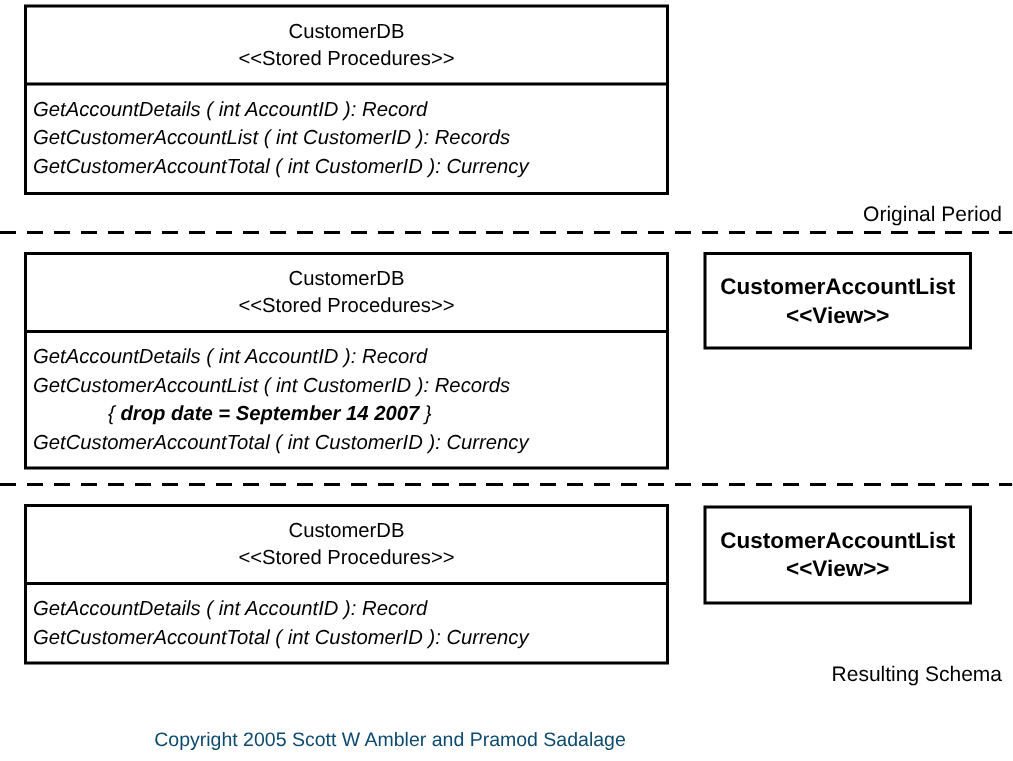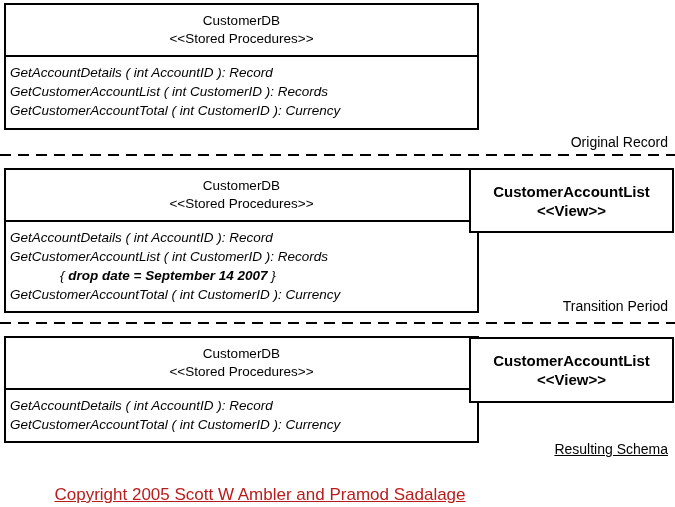--- a/index.html
+++ b/index.html
@@ -15,21 +15,21 @@
     font-family: "Liberation Sans", "DejaVu Sans", sans-serif;
     color: #000000;
     overflow: hidden;
   }
   .uml-box {
     position: absolute;
     box-sizing: border-box;
     border: 2px solid #000000;
     background: #ffffff;
   }
-  .db-box { left: 4px; width: 475px; }
+  .db-box { left: 16px; width: 430px; }
   .box-original   { top: 3px;   height: 127px; }
   .box-transition { top: 168px; height: 145px; }
   .box-resulting  { top: 336px; height: 107px; }
 
   .uml-header {
     box-sizing: border-box;
     height: 52px;
     border-bottom: 2px solid #000000;
     display: flex;
     flex-direction: column;
@@ -48,21 +48,21 @@
   }
   .annotation {
     padding-left: 50px;
   }
   .annotation .bold {
     font-weight: bold;
   }
 
   .view-box {
     left: 469px;
-    width: 205px;
+    width: 179px;
     display: flex;
     flex-direction: column;
     justify-content: center;
     align-items: center;
     text-align: center;
     font-weight: bold;
     font-size: 15px;
     line-height: 19px;
   }
   .view-transition { top: 168px; height: 65px; }
@@ -70,80 +70,78 @@
 
   .section-label {
     position: absolute;
     right: 7px;
     font-size: 14px;
     line-height: 15px;
     white-space: nowrap;
   }
   .label-original   { top: 135px; }
   .label-transition { top: 299px; }
-  .label-resulting  { top: 442px; text-decoration: underline; }
+  .label-resulting  { top: 442px; }
 
   .dashed-line {
     position: absolute;
     left: 0;
     width: 675px;
     height: 2px;
     background: repeating-linear-gradient(90deg, #000000 0 11px, transparent 11px 18px);
   }
   .dash-1 { top: 154px; }
   .dash-2 { top: 322px; }
 
   .copyright {
     position: absolute;
     top: 485px;
     left: 0;
     width: 520px;
     text-align: center;
-    font-size: 17px;
-    color: #b91c1c;
+    font-size: 13px;
+    color: #0c4a6e;
     white-space: nowrap;
-    text-decoration: underline;
   }
 </style>
 </head>
 <body>
 
 <div class="canvas">
 
   <div class="uml-box db-box box-original">
     <div class="uml-header">
       <div>CustomerDB</div>
       <div>&lt;&lt;Stored Procedures&gt;&gt;</div>
     </div>
     <div class="uml-body">
       <div class="op">GetAccountDetails ( int AccountID ): Record</div>
       <div class="op">GetCustomerAccountList ( int CustomerID ): Records</div>
       <div class="op">GetCustomerAccountTotal ( int CustomerID ): Currency</div>
     </div>
   </div>
-  <div class="section-label label-original">Original Record</div>
+  <div class="section-label label-original">Original Period</div>
   <div class="dashed-line dash-1"></div>
 
   <div class="uml-box db-box box-transition">
     <div class="uml-header">
       <div>CustomerDB</div>
       <div>&lt;&lt;Stored Procedures&gt;&gt;</div>
     </div>
     <div class="uml-body">
       <div class="op">GetAccountDetails ( int AccountID ): Record</div>
       <div class="op">GetCustomerAccountList ( int CustomerID ): Records</div>
       <div class="op annotation"><span>{ </span><span class="bold">drop date = September 14 2007</span><span> }</span></div>
       <div class="op">GetCustomerAccountTotal ( int CustomerID ): Currency</div>
     </div>
   </div>
   <div class="uml-box view-box view-transition">
     <div>CustomerAccountList</div>
     <div>&lt;&lt;View&gt;&gt;</div>
   </div>
-  <div class="section-label label-transition">Transition Period</div>
   <div class="dashed-line dash-2"></div>
 
   <div class="uml-box db-box box-resulting">
     <div class="uml-header">
       <div>CustomerDB</div>
       <div>&lt;&lt;Stored Procedures&gt;&gt;</div>
     </div>
     <div class="uml-body">
       <div class="op">GetAccountDetails ( int AccountID ): Record</div>
       <div class="op">GetCustomerAccountTotal ( int CustomerID ): Currency</div>

